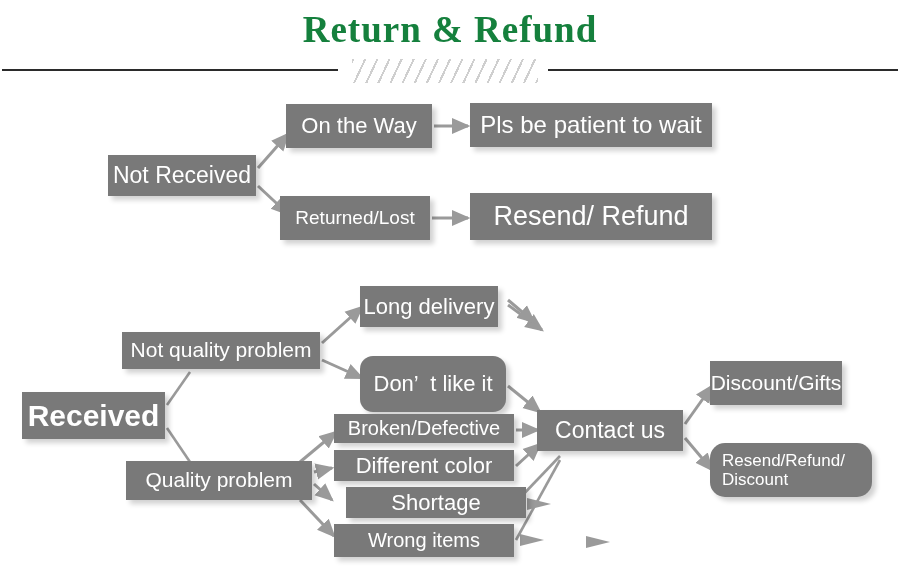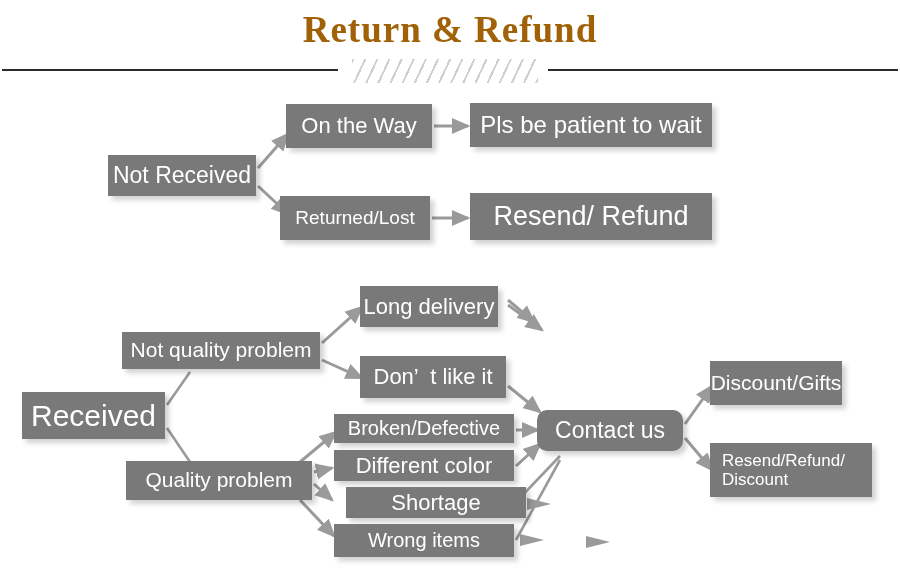--- a/index.html
+++ b/index.html
@@ -22,21 +22,21 @@
   #header-title {
     position: absolute;
     left: 0;
     top: 8px;
     width: 900px;
     text-align: center;
     font-family: "Liberation Serif", serif;
     font-size: 37px;
     font-weight: 700;
     letter-spacing: 1px;
-    color: #a16207;
+    color: #15803d;
     white-space: nowrap;
   }
   #divider {
     position: absolute;
     left: 0;
     top: 60px;
     width: 900px;
     height: 22px;
   }
   .rule {
@@ -74,41 +74,42 @@
     line-height: 1.06;
     box-shadow: 4px 4px 5px rgba(0,0,0,0.18);
     white-space: pre;
     z-index: 3;
   }
   .box.left-align {
     justify-content: flex-start;
     white-space: pre-line;
     text-align: left;
     line-height: 1.12;
+    border-radius: 15px;
   }
 
   
   #box-not-received   { left:108px; top:155px; width:148px; height:41px; font-size:23px; }
   #box-on-the-way     { left:286px; top:104px; width:146px; height:44px; font-size:22px; }
   #box-pls-wait       { left:470px; top:103px; width:242px; height:44px; font-size:24px; }
   #box-returned-lost  { left:280px; top:196px; width:150px; height:44px; font-size:19px; }
   #box-resend-refund  { left:470px; top:193px; width:242px; height:47px; font-size:27px; }
 
-  #box-received       { left:22px;  top:392px; width:143px; height:47px; font-size:30px; }
+  #box-received       { left:22px;  top:392px; width:143px; height:47px; font-size:30px;font-weight:bold; }
   #box-not-quality    { left:122px; top:332px; width:198px; height:37px; font-size:21px; }
   #box-quality        { left:126px; top:461px; width:186px; height:39px; font-size:21px; }
 
   #box-long-delivery  { left:360px; top:286px; width:138px; height:41px; font-size:22px;text-align:center; }
-  #box-dont-like      { left:360px; top:356px; width:146px; height:42px; font-size:22px; }
+  #box-dont-like      { left:360px; top:356px; width:146px; height:56px; font-size:22px;border-radius:13px; }
   #box-broken         { left:334px; top:414px; width:180px; height:29px; font-size:20px; }
   #box-diff-color     { left:334px; top:450px; width:180px; height:31px; font-size:22px; }
   #box-shortage       { left:334px; top:487px; width:180px; height:31px; font-size:22px;margin-left:12px; }
   #box-wrong-items    { left:334px; top:524px; width:180px; height:33px; font-size:20px; }
 
-  #box-contact-us     { left:537px; top:410px; width:146px; height:41px; font-size:23px;border-radius:10px; }
+  #box-contact-us     { left:537px; top:410px; width:146px; height:41px; font-size:23px; }
   #box-discount-gifts { left:710px; top:361px; width:132px; height:44px; font-size:21px; }
   #box-resend-disc    { left:710px; top:443px; width:162px; height:54px; font-size:17px; padding-left:12px; }
 
   #arrow-layer {
     position: absolute;
     left: 0; top: 0;
     width: 900px; height: 578px;
     z-index: 1;
   }
 </style>

